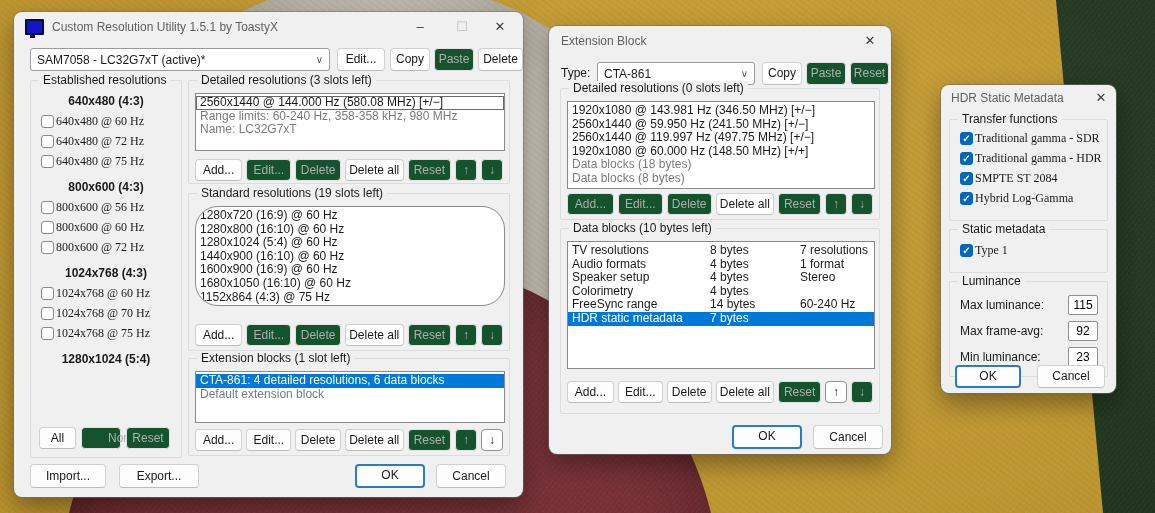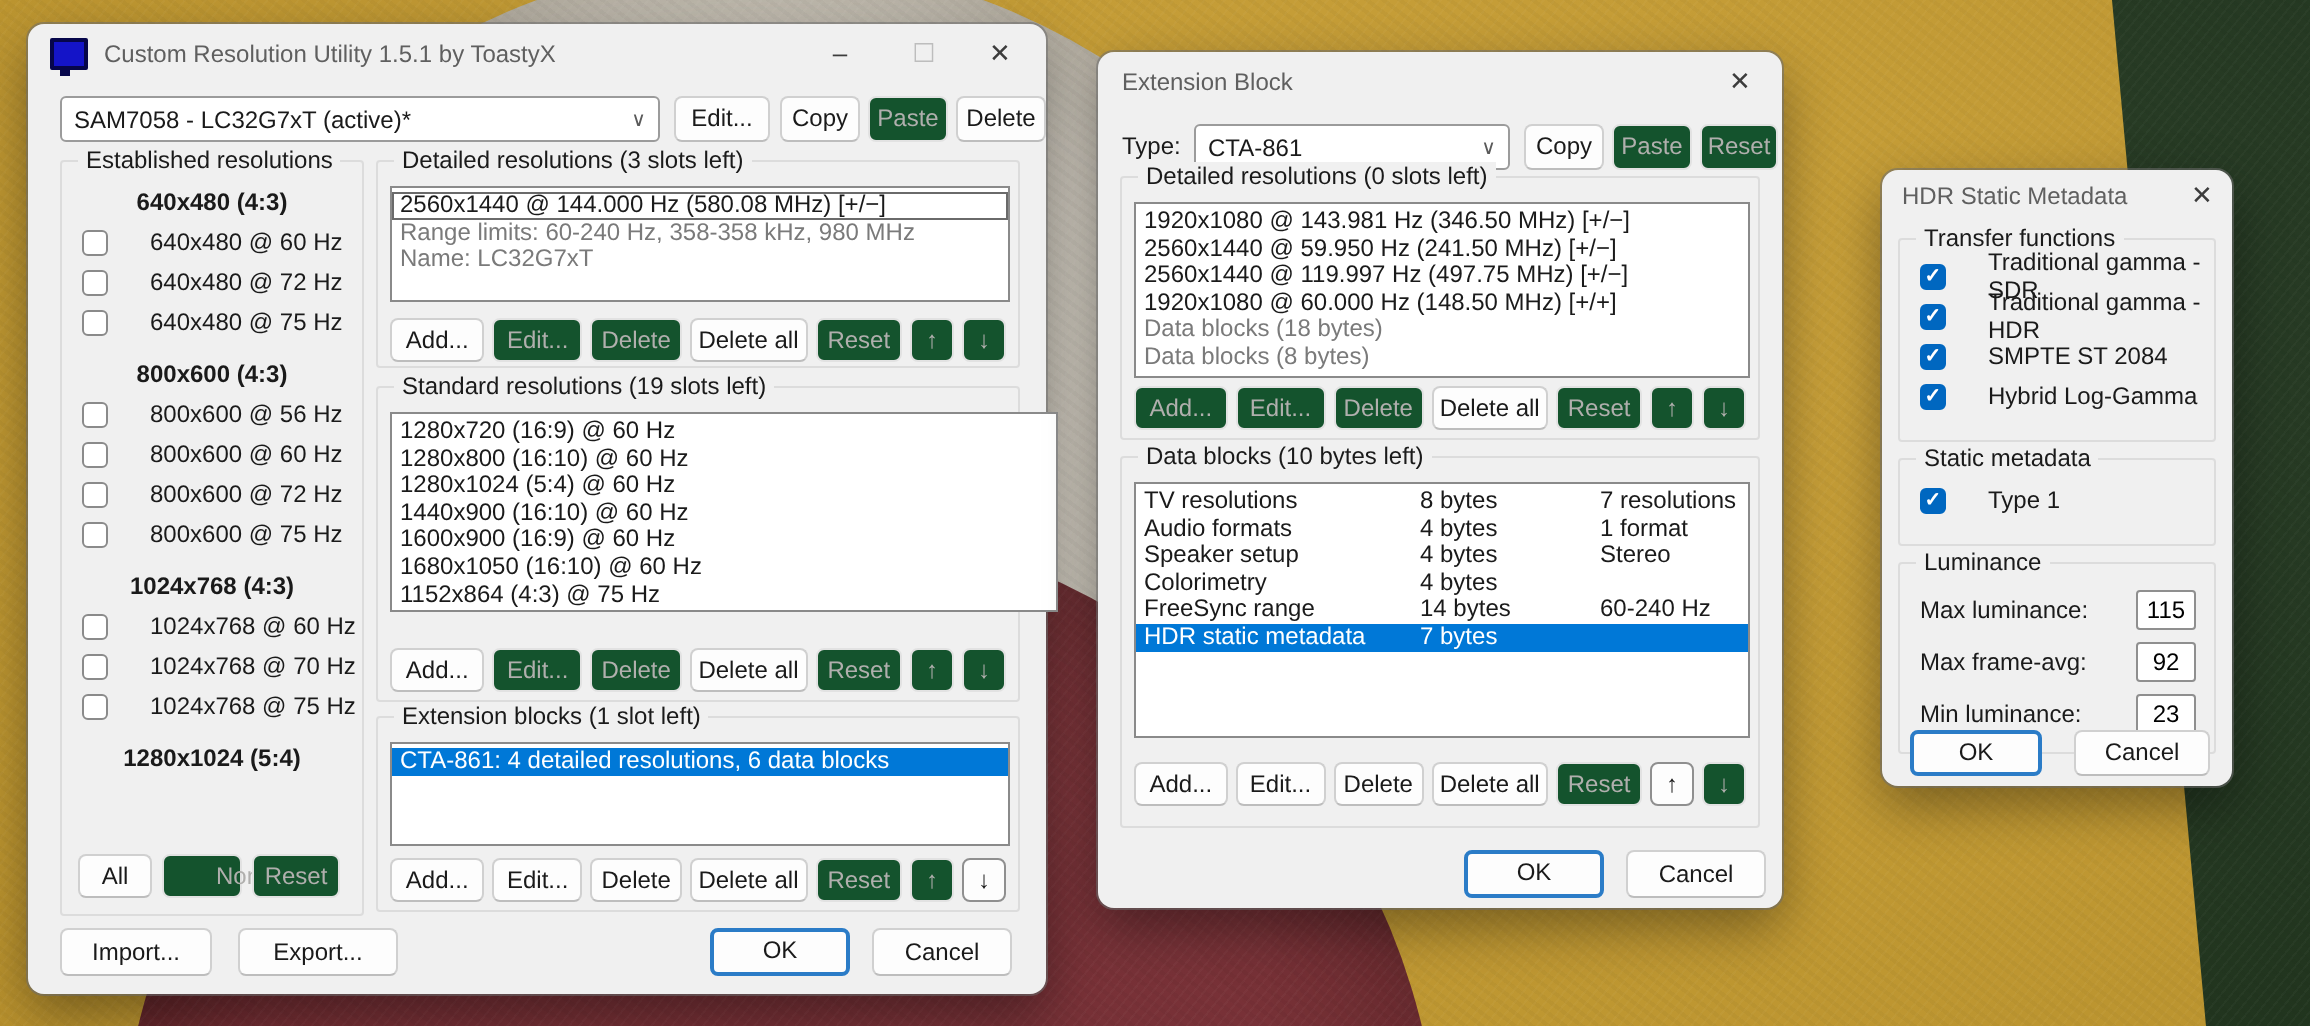--- a/index.html
+++ b/index.html
@@ -42,21 +42,21 @@
   .combo .chev{margin-left:auto;color:#5a5a5a;font-size:10px;}
   .group{position:absolute;border:1px solid #dcdcdc;border-radius:2px;box-sizing:border-box;}
   .gtitle{position:absolute;top:-8px;left:8px;background:#f0f0f0;padding:0 4px;white-space:nowrap;}
   .listbox{position:absolute;background:#fff;border:1px solid #8a8a8a;box-sizing:border-box;
            overflow:hidden;padding:2px 0;}
   .lrow{height:13.6px;line-height:13.6px;padding:0 4px;white-space:nowrap;font-size:12px;}
   .muted{color:#7a7a7a;}
   .sel{background:#0078d7;color:#fff;}
   .focusrow{outline:1px solid #6a6a6a;outline-offset:-1px;}
   .btnrow{position:absolute;left:6px;right:6px;display:flex;gap:4px;}
-  .cbrow{display:flex;align-items:center;gap:21px;height:20px;padding-left:10px;}
+  .cbrow{display:flex;align-items:center;gap:2px;height:20px;padding-left:10px;font-family:Liberation Serif, serif;}
   .cb{width:13px;height:13px;flex:0 0 13px;background:#fff;border:1px solid #8a8a8a;border-radius:3px;box-sizing:border-box;}
   .cb.on{background:#0067c0;border-color:#0067c0;color:#fff;font-size:10px;line-height:12px;text-align:center;font-weight:bold;}
   .reshead{font-weight:bold;text-align:center;margin:9px 0 3px;}
   .numbox{position:absolute;width:30px;height:20px;background:#fff;border:1px solid #8f8f8f;border-radius:2px;
           box-sizing:border-box;text-align:center;font-size:12px;font-family:"Liberation Sans",sans-serif;padding:0;}
   .dbname{display:inline-block;width:138px;overflow:hidden;vertical-align:top;}
   .dbsize{display:inline-block;width:90px;vertical-align:top;}
   .flabel{position:absolute;white-space:nowrap;}
 </style>
 </head>
@@ -109,24 +109,20 @@
           <span>800x600 @ 56 Hz</span>
         </div>
       <div class="cbrow">
           <span class="cb"></span>
           <span>800x600 @ 60 Hz</span>
         </div>
       <div class="cbrow">
           <span class="cb"></span>
           <span>800x600 @ 72 Hz</span>
         </div>
-      <div class="cbrow">
-          <span class="cb"></span>
-          <span>800x600 @ 75 Hz</span>
-        </div>
       <div class="reshead">1024x768 (4:3)</div>
       <div class="cbrow">
           <span class="cb"></span>
           <span>1024x768 @ 60 Hz</span>
         </div>
       <div class="cbrow">
           <span class="cb"></span>
           <span>1024x768 @ 70 Hz</span>
         </div>
       <div class="cbrow">
@@ -155,21 +151,21 @@
       <div class="btn disabled" style="width:46px;">Delete</div>
       <div class="btn" style="width:60px;">Delete all</div>
       <div class="btn disabled" style="width:44px;">Reset</div>
       <div class="btn disabled arrow" style="margin-left:auto;">↑</div>
       <div class="btn disabled arrow">↓</div>
     </div>
   </div>
 
   <div class="group" style="left:174px;top:181px;width:322px;height:158px;">
     <span class="gtitle">Standard resolutions (19 slots left)</span>
-    <div class="listbox" style="left:6px;top:12px;width:334px;height:100px;">
+    <div class="listbox" style="left:6px;top:12px;width:310px;height:100px;border-radius:23px;">
       <div class="lrow">1280x720 (16:9) @ 60 Hz</div>
       <div class="lrow">1280x800 (16:10) @ 60 Hz</div>
       <div class="lrow">1280x1024 (5:4) @ 60 Hz</div>
       <div class="lrow">1440x900 (16:10) @ 60 Hz</div>
       <div class="lrow">1600x900 (16:9) @ 60 Hz</div>
       <div class="lrow">1680x1050 (16:10) @ 60 Hz</div>
       <div class="lrow">1152x864 (4:3) @ 75 Hz</div>
     </div>
     <div class="btnrow" style="top:130px;">
       <div class="btn" style="width:48px;">Add...</div>
@@ -179,20 +175,21 @@
       <div class="btn disabled" style="width:44px;">Reset</div>
       <div class="btn disabled arrow" style="margin-left:auto;">↑</div>
       <div class="btn disabled arrow">↓</div>
     </div>
   </div>
 
   <div class="group" style="left:174px;top:346px;width:322px;height:98px;">
     <span class="gtitle">Extension blocks (1 slot left)</span>
     <div class="listbox" style="left:6px;top:12px;width:310px;height:52px;">
       <div class="lrow sel">CTA-861: 4 detailed resolutions, 6 data blocks</div>
+      <div class="lrow muted">Default extension block</div>
     </div>
     <div class="btnrow" style="top:70px;">
       <div class="btn" style="width:48px;">Add...</div>
       <div class="btn" style="width:46px;">Edit...</div>
       <div class="btn" style="width:46px;">Delete</div>
       <div class="btn" style="width:60px;">Delete all</div>
       <div class="btn disabled" style="width:44px;">Reset</div>
       <div class="btn disabled arrow" style="margin-left:auto;">↑</div>
       <div class="btn arrow" style="border-color:#8f8f8f;">↓</div>
     </div>

